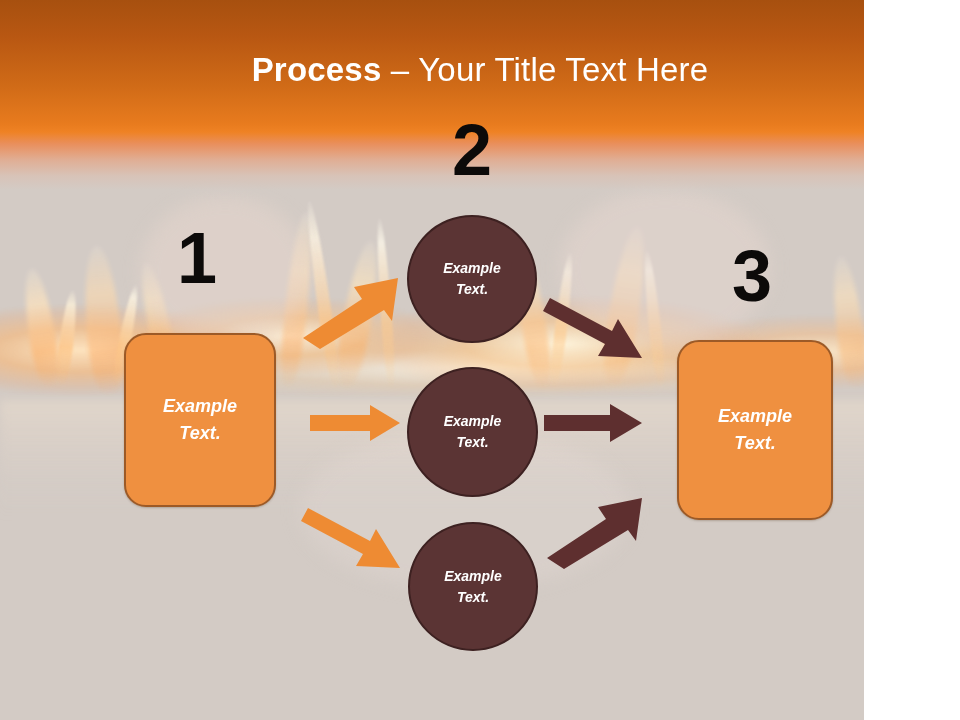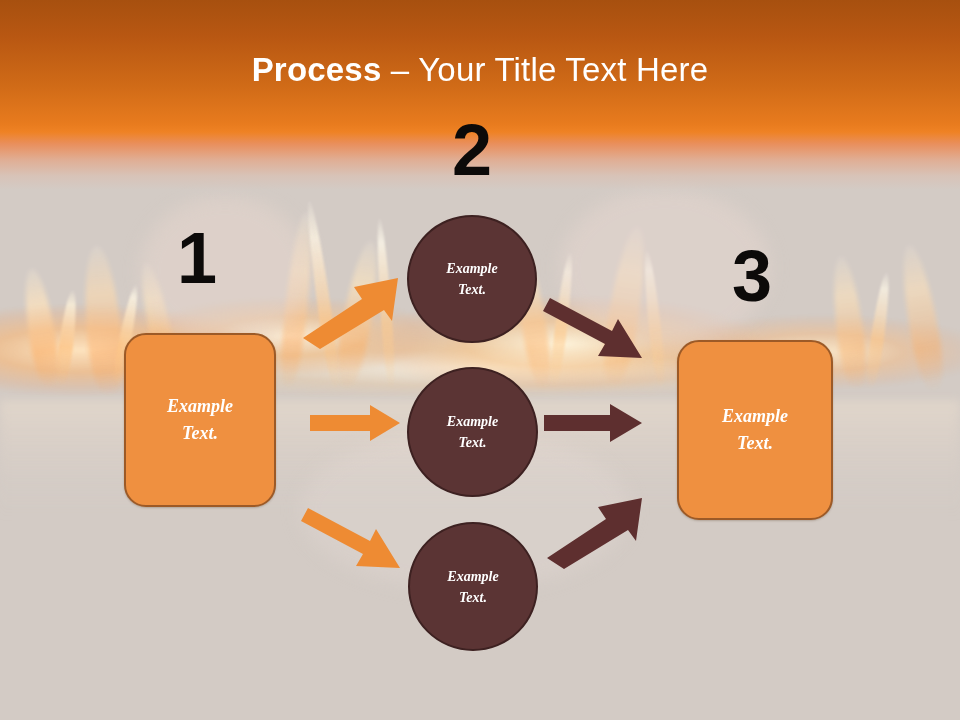--- a/index.html
+++ b/index.html
@@ -6,21 +6,21 @@
     margin: 0;
     padding: 0;
     background: #ffffff;
   }
   body {
     font-family: "Liberation Sans", sans-serif;
   }
 
   #slide {
     position: relative;
-    width: 960px;
+    width: 864px;
     height: 720px;
     overflow: hidden;
     background: #15803d;
   }
 
   
   .bg-base {
     position: absolute;
     inset: 0;
     background: #d3cbc5;
@@ -149,21 +149,21 @@
     font-weight: bold;
     font-style: italic;
     font-size: 14px;
     line-height: 21px;
     display: flex;
     align-items: center;
     justify-content: center;
     text-align: center;
   }
 
-  .shape-label { pointer-events: none; font-family: Liberation Serif, serif; }
+  .shape-label { pointer-events: none; }
 
   
   .arrow {
     position: absolute;
   }
 </style>
 </head>
 <body>
 
 <div id="slide">

